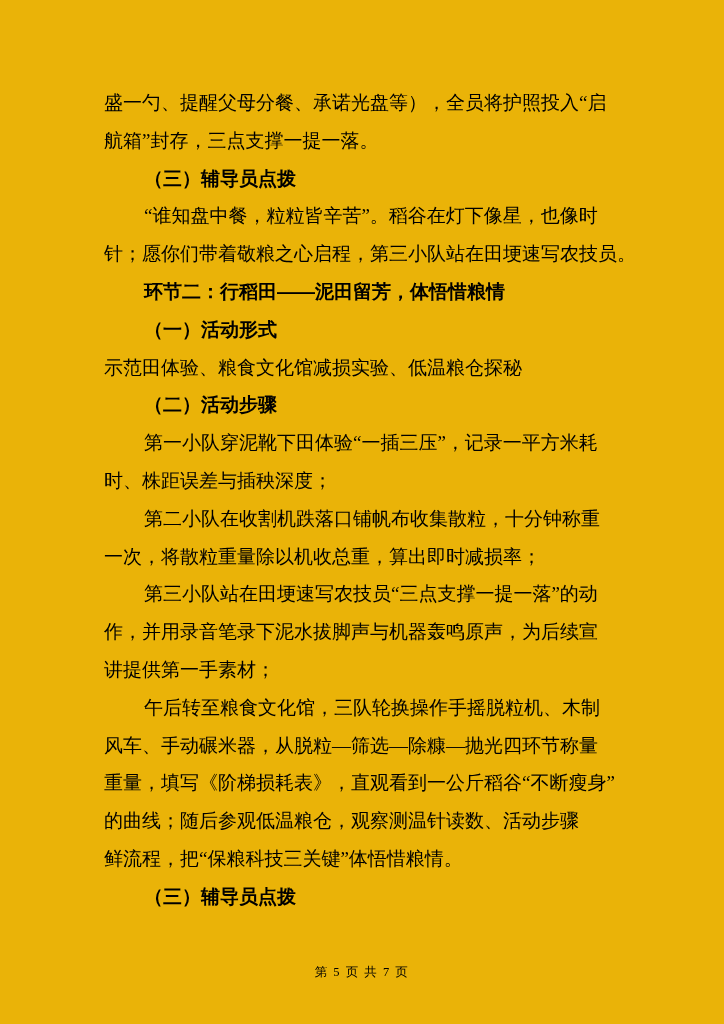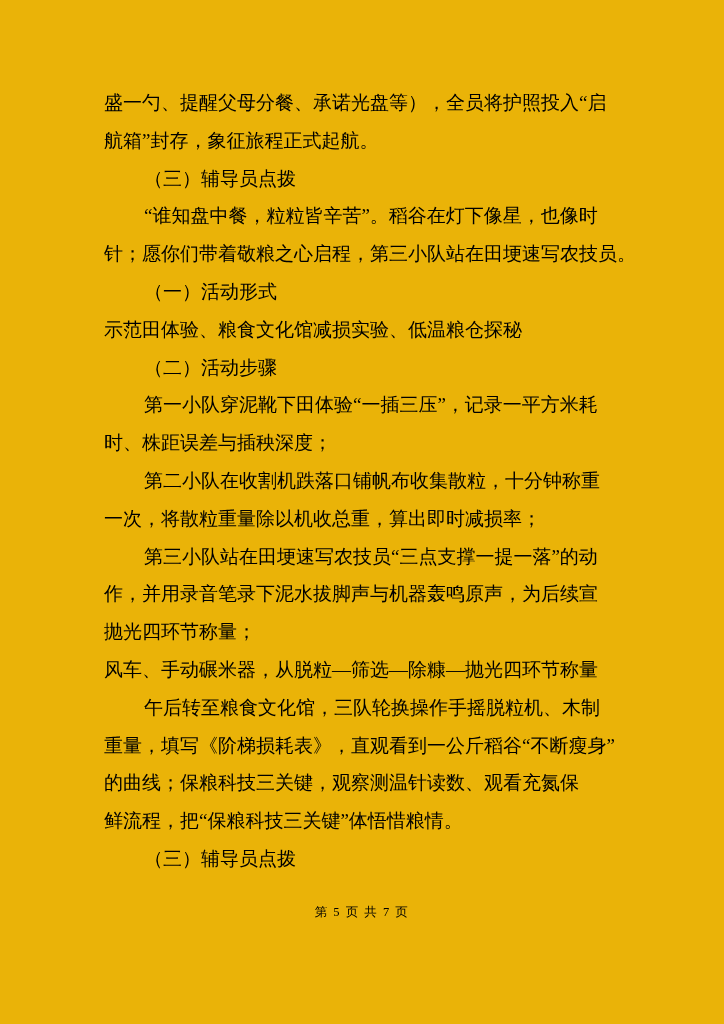--- a/index.html
+++ b/index.html
@@ -24,58 +24,59 @@
   }
   .line {
     line-height: 37.8px;
     font-size: 19px;
     white-space: nowrap;
     letter-spacing: 0px;
     text-align: left;
   }
   .line.heading {
     font-family: "Liberation Sans", sans-serif;
-    font-weight: normal;
+    font-weight: bold;
   }
   .line.indent {
     padding-left: 40px;
   }
   .footer {
     position: absolute;
-    top: 904px;
+    top: 964px;
     left: 0;
     width: 100%;
     text-align: center;
     font-size: 12.5px;
     letter-spacing: 1.5px;
     font-family: "Liberation Serif", serif;
     color: #000000;
   }
 </style>
 </head>
 <body>
 
 <div class="page">
   <div class="doc-body">
       <div class="line">盛一勺、提醒父母分餐、承诺光盘等），全员将护照投入“启</div>
-      <div class="line">航箱”封存，象征旅程正式起航。</div>
+      <div class="line">航箱”封存，三点支撑一提一落。</div>
       <div class="line heading indent">（三）辅导员点拨</div>
       <div class="line indent">“谁知盘中餐，粒粒皆辛苦”。稻谷在灯下像星，也像时</div>
       <div class="line">针；愿你们带着敬粮之心启程，第三小队站在田埂速写农技员。</div>
+      <div class="line heading indent">环节二：行稻田——泥田留芳，体悟惜粮情</div>
       <div class="line heading indent">（一）活动形式</div>
       <div class="line">示范田体验、粮食文化馆减损实验、低温粮仓探秘</div>
       <div class="line heading indent">（二）活动步骤</div>
       <div class="line indent">第一小队穿泥靴下田体验“一插三压”，记录一平方米耗</div>
       <div class="line">时、株距误差与插秧深度；</div>
       <div class="line indent">第二小队在收割机跌落口铺帆布收集散粒，十分钟称重</div>
       <div class="line">一次，将散粒重量除以机收总重，算出即时减损率；</div>
       <div class="line indent">第三小队站在田埂速写农技员“三点支撑一提一落”的动</div>
       <div class="line">作，并用录音笔录下泥水拔脚声与机器轰鸣原声，为后续宣</div>
-      <div class="line">抛光四环节称量；</div>
+      <div class="line">讲提供第一手素材；</div>
+      <div class="line indent">午后转至粮食文化馆，三队轮换操作手摇脱粒机、木制</div>
       <div class="line">风车、手动碾米器，从脱粒—筛选—除糠—抛光四环节称量</div>
-      <div class="line indent">午后转至粮食文化馆，三队轮换操作手摇脱粒机、木制</div>
       <div class="line">重量，填写《阶梯损耗表》，直观看到一公斤稻谷“不断瘦身”</div>
-      <div class="line">的曲线；保粮科技三关键，观察测温针读数、观看充氮保</div>
+      <div class="line">的曲线；随后参观低温粮仓，观察测温针读数、活动步骤</div>
       <div class="line">鲜流程，把“保粮科技三关键”体悟惜粮情。</div>
       <div class="line heading indent">（三）辅导员点拨</div>
     </div>
   <div class="footer">第 5 页 共 7 页</div>
 </div>
 
 </body></html>

